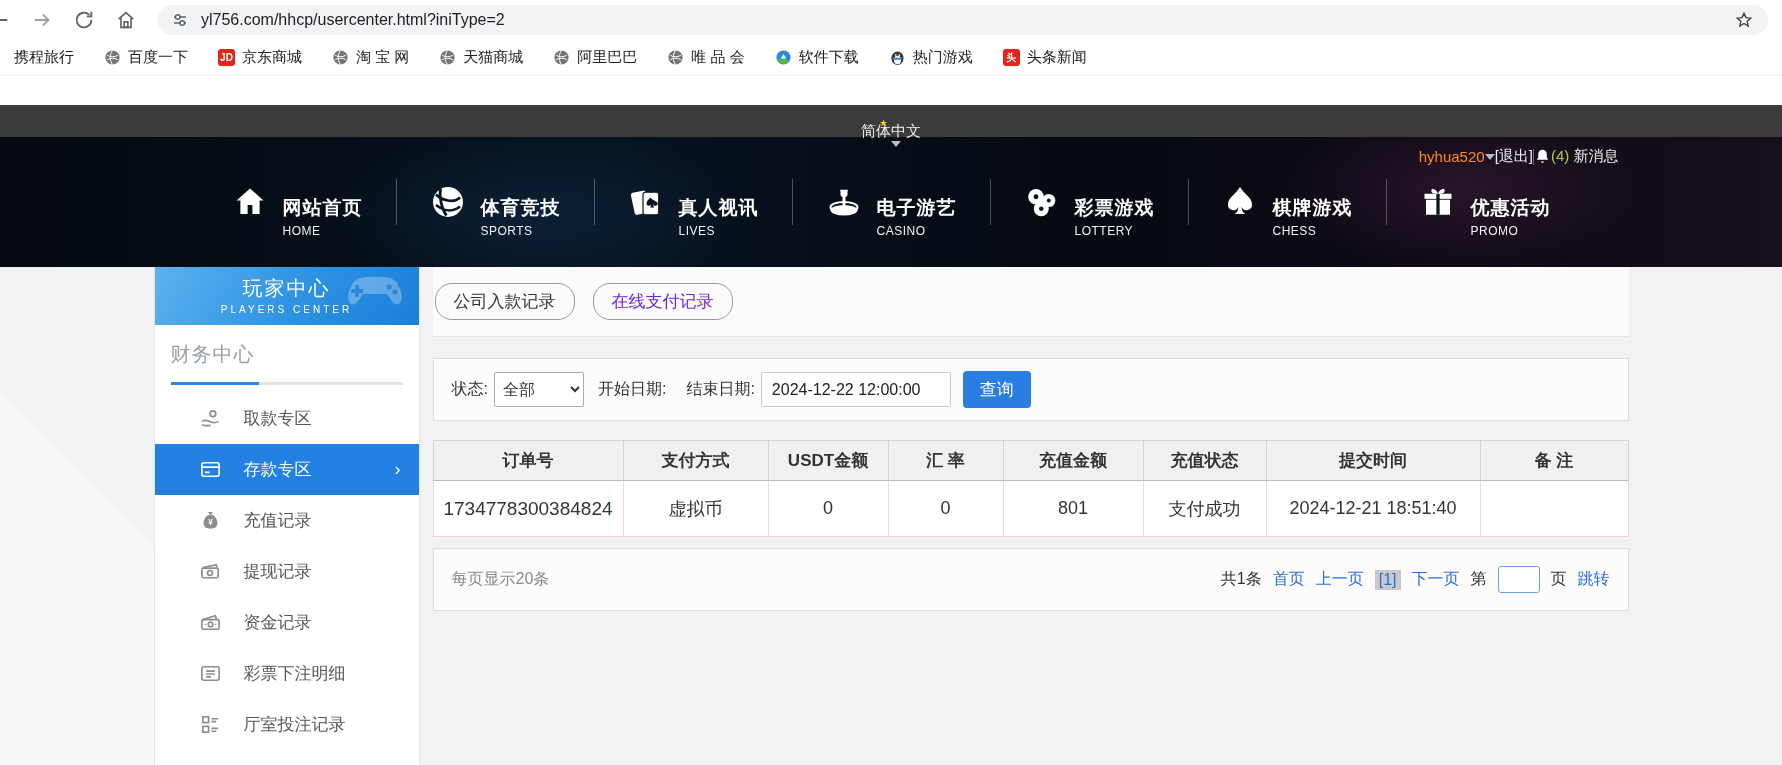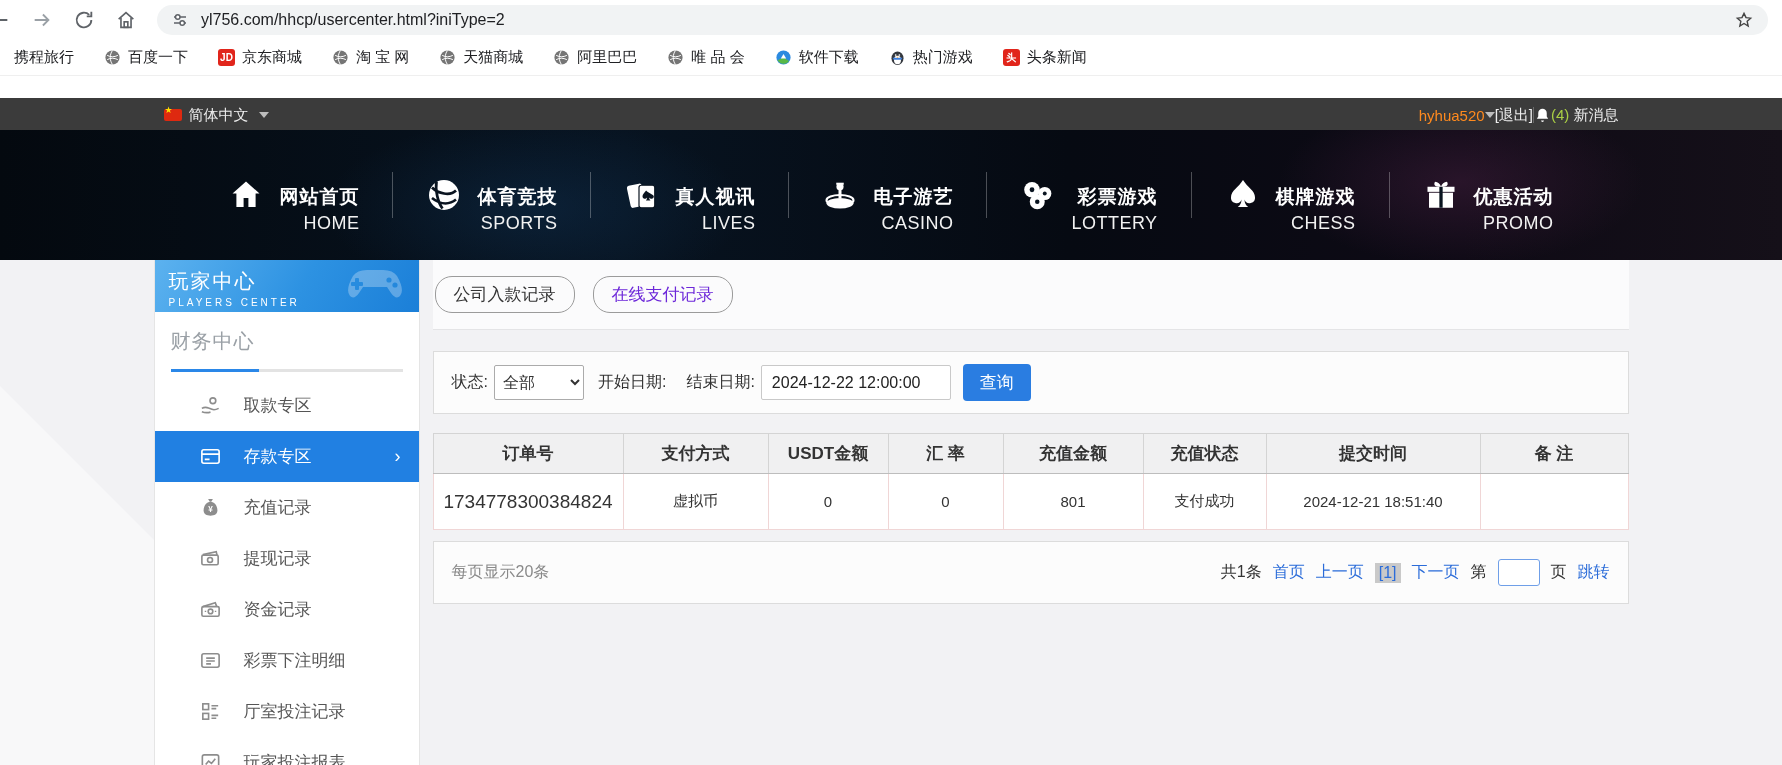--- a/index.html
+++ b/index.html
@@ -19,54 +19,54 @@
   .bookmarks { height:36px; display:flex; align-items:center; gap:30px; padding:0 14px; background:#fff; border-bottom:1px solid #efefef; }
   .bm { display:flex; align-items:center; gap:7px; font-size:15px; color:#202124; cursor:pointer; }
   .bm-ico { width:17px; height:17px; display:inline-flex; }
   .bm-ico svg { width:100%; height:100%; }
   .bm-badge { width:17px; height:17px; border-radius:3px; background:#e1251b; color:#fff; font-size:10px; font-weight:bold;
     display:inline-flex; align-items:center; justify-content:center; }
   .chrome-gap { height:14px; background:#fff; }
 
   
   .topbar { height:32px; background:#3b3b3b; color:#eee; font-size:15px; }
-  .topbar-in { width:1475px; margin:8px auto; height:100%; display:flex; align-items:center; padding:17px 10px; }
+  .topbar-in { width:1475px; margin:15px auto; height:100%; display:flex; align-items:center; padding:17px 10px;flex-direction:column; }
   .flag { width:18px; height:12px; background:#de2910; border-radius:2px; position:relative; margin-right:7px; }
   .flag:before { content:"★"; position:absolute; left:1px; top:-4px; color:#ffde00; font-size:9px; }
   .caret { width:0; height:0; border-left:5px solid transparent; border-right:5px solid transparent; border-top:6px solid #bdbdbd; margin-left:10px; }
   .tb-right { margin-left:auto; display:flex; align-items:center; gap:0; }
   .uname { color:#ff8a1e; }
   .tb-sep { width:1px; height:16px; background:#6a6a6a; }
   .bell { width:17px; height:17px; }
   .msg-count { color:#aacf45; }
 
   
   .mainnav { height:130px; background:
       radial-gradient(260px 120px at 82% 40%, rgba(90,40,80,.35), transparent 70%),
       radial-gradient(300px 130px at 30% 60%, rgba(20,60,100,.35), transparent 70%),
       linear-gradient(90deg,#04090f 0%,#071320 35%,#060a12 60%,#0e0a15 82%,#151019 100%); }
   .mainnav-in { width:1475px; margin:0 auto; height:100%; display:flex; align-items:center; justify-content:center; }
   .nav-item { display:flex; align-items:center; gap:15px; padding:0 33px; color:#fff; cursor:pointer; }
   .nav-ico { width:36px; height:36px; }
   .nav-ico svg { width:100%; height:100%; }
-  .nav-txt { text-align:right;margin-top:28px; }
+  .nav-txt { text-align:left;margin-top:28px; }
   .nav-zh { font-size:19px; font-weight:bold; letter-spacing:1px; }
-  .nav-en { font-size:18px; margin-top:3px; letter-spacing:.5px; color:#f2f2f2; }
+  .nav-en { font-size:12px; margin-top:3px; letter-spacing:.5px; color:#f2f2f2; }
   .nav-div { width:1px; height:46px; background:rgba(255,255,255,.28); }
 
   
   .content { height:513px; background:#f2f2f4; position:relative; overflow:hidden; }
   .tri { position:absolute; background:#f8f8f9; }
   .tri1 { width:420px; height:420px; left:-210px; bottom:-120px; transform:rotate(45deg); }
   .tri2 { width:260px; height:260px; left:-40px; bottom:-215px; transform:rotate(45deg); }
   .content-in { position:relative; width:1475px; margin:0 auto; height:100%; display:flex; gap:13px; }
 
   
   .sidebar { width:267px; background:#fff; border:1px solid #e5e5e5; border-top:none; height:600px; }
-  .sb-head { height:52px; background:linear-gradient(120deg,#5cb2ef 0%,#2d92e2 55%,#1b7fd8 100%); color:#fff; padding:8px 14px; position:relative; overflow:hidden; }
+  .sb-head { height:58px; background:linear-gradient(120deg,#5cb2ef 0%,#2d92e2 55%,#1b7fd8 100%); color:#fff; padding:8px 14px; position:relative; overflow:hidden;text-align:center; }
   .sb-title { font-size:20px; letter-spacing:2px; }
   .sb-sub { font-size:10px; letter-spacing:3px; margin-top:2px; }
   .sb-pad { position:absolute; right:8px; top:6px; opacity:.28; }
   .sb-section { padding:16px 16px 0; }
   .sb-section-label { font-size:20px; color:#9aa0a6; letter-spacing:1px; }
   .sb-underline { margin-top:14px; height:3px; background:#e3e3e3; position:relative; }
   .sb-underline:before { content:""; position:absolute; left:0; top:0; width:88px; height:3px; background:#2a87e8; }
   .sb-menu { margin-top:8px; }
   .sb-item { height:51px; display:flex; align-items:center; gap:22px; padding:0 18px 0 44px; color:#555; font-size:17px; cursor:pointer; }
   .sb-ico { width:23px; height:23px; color:#8d8d8d; flex:0 0 auto; }
@@ -82,21 +82,21 @@
   .tab-pill.active { color:#6d28d9; }
 
   .filterbox { margin-top:21px; border:1px solid #dcdcdc; background:#fcfcfc; height:63px; display:flex; align-items:center; padding:0 16px; font-size:16px; color:#333; }
   .f-label { margin:0 6px 0 2px; }
   .f-select { width:90px; height:35px; font-size:16px; color:#333; border:1px solid #ababab; background:#fff; border-radius:2px; padding:0 4px; font-family:inherit; }
   .f-input { width:190px; height:35px; border:1px solid #c9c9c9; border-radius:2px; font-size:16px; color:#222; padding:0 10px; font-family:inherit; }
   .f-btn { margin-left:12px; height:37px; padding:0 17px; background:#2a7de1; color:#fff; border:none; border-radius:4px; font-size:17px; cursor:pointer; font-family:inherit; }
 
   .datatable { margin-top:19px; width:100%; border-collapse:collapse; background:#fff; table-layout:fixed; }
   .datatable th { background:#f0f0f1; border:1px solid #d4d4d4; border-bottom:1px solid #bdbdbd; height:40px; font-size:17px; color:#333; font-weight:bold; }
-  .datatable td { border:1px solid #f0d6d6; border-top:none; height:56px; text-align:center; font-size:15px; color:#333; }
+  .datatable td { border:1px solid #f0d6d6; border-top:none; height:56px; text-align:center; font-size:18px; color:#333; }
   .datatable td.order { font-size:19px; }
 
   .pagebox { margin-top:11px; border:1px solid #dcdcdc; background:#fcfcfc; height:63px; display:flex; align-items:center; justify-content:space-between; padding:0 18px; font-size:16px; }
   .pg-left { color:#8a8a8a; }
   .pg-right { display:flex; align-items:center; gap:11px; color:#333; }
   .pg-link { color:#2b6cd9; cursor:pointer; text-decoration:none; }
   .pg-cur { color:#2b6cd9; background:#c9c9c9; padding:1px 4px; cursor:default; }
   .pg-input { width:42px; height:27px; border:1px solid #6f9fe8; border-radius:3px; background:#fff; }
 </style>
 </head>

